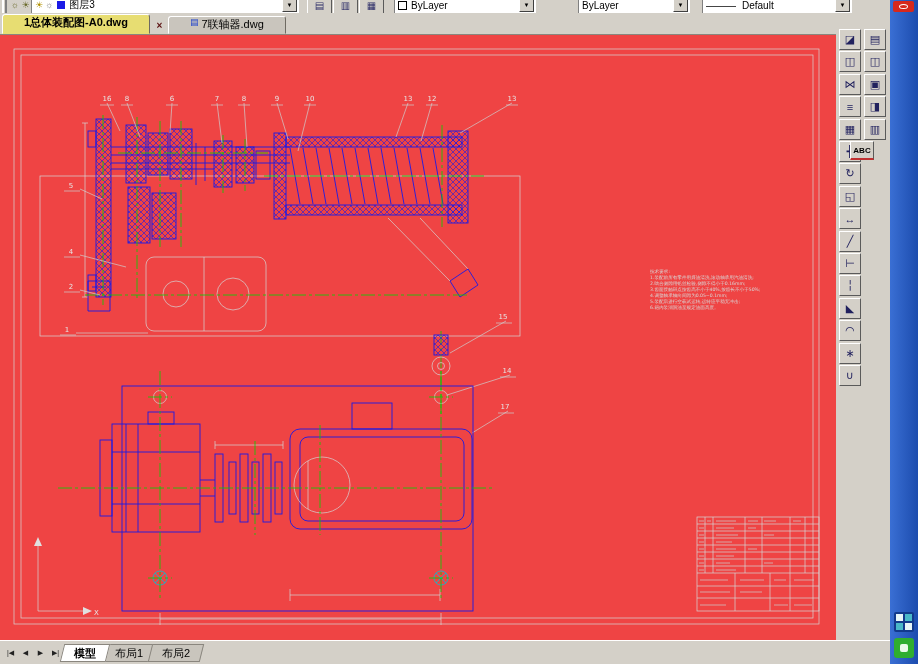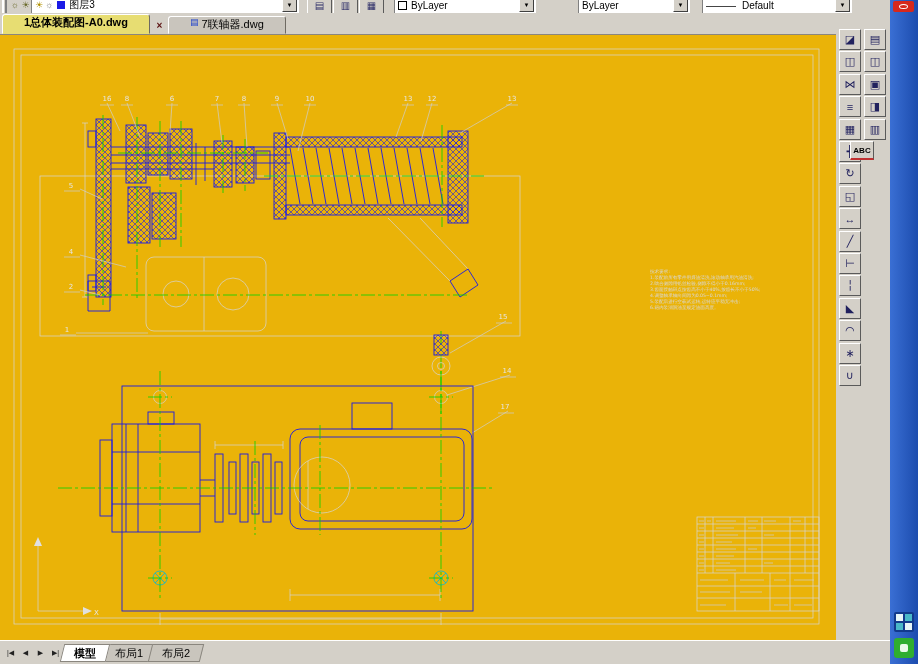--- a/index.html
+++ b/index.html
@@ -30,21 +30,21 @@
     border-bottom:1px solid #8a867e;display:flex;align-items:flex-end;padding-left:2px}
   .ftab{display:flex;padding:0 21px;font-size:11px;color:#000;
     border:1px solid;border-color:#fff #6e6a62 transparent #fff;border-radius:3px 3px 0 0}
   .ftab.active{background:#e7dd72;height:20px;font-weight:bold}
   .ftab.inactive{background:#c9c5bd;height:18px}
   .closex{width:13px;height:14px;margin:2px 2px 2px 3px;font-size:10px;color:#5a1010;font-weight:bold;
     display:flex;align-items:center;justify-content:center}
   .dwg-ic{font-size:9px;color:#2244cc;margin-right:3px}
 
   
-  #canvas{position:absolute;left:0;top:35px;width:844px;height:605px;background:#eab308}
+  #canvas{position:absolute;left:0;top:35px;width:844px;height:605px;background:#ef4444}
   #dwg .b{stroke:#1a1ae6;fill:none;stroke-width:0.9}
   #dwg .bf{stroke:#1a1ae6;fill:url(#xh);stroke-width:0.9}
   #dwg .g{stroke:#00d400;fill:none;stroke-width:0.8;stroke-dasharray:14 3 3 3}
   #dwg .w{stroke:#d6d6d6;fill:none;stroke-width:0.7}
   #dwg .wm{stroke:#cfcfcf;fill:none;stroke-width:0.7}
   #dwg text{fill:#e6e6e6;font-size:7px;font-family:"DejaVu Sans",sans-serif}
   #dwg text.note{font-size:4.6px;fill:#d8d8d8}
 
   
   #right-toolbar{position:absolute;left:836px;top:13px;width:54px;height:627px;background:#d4d0c8}

